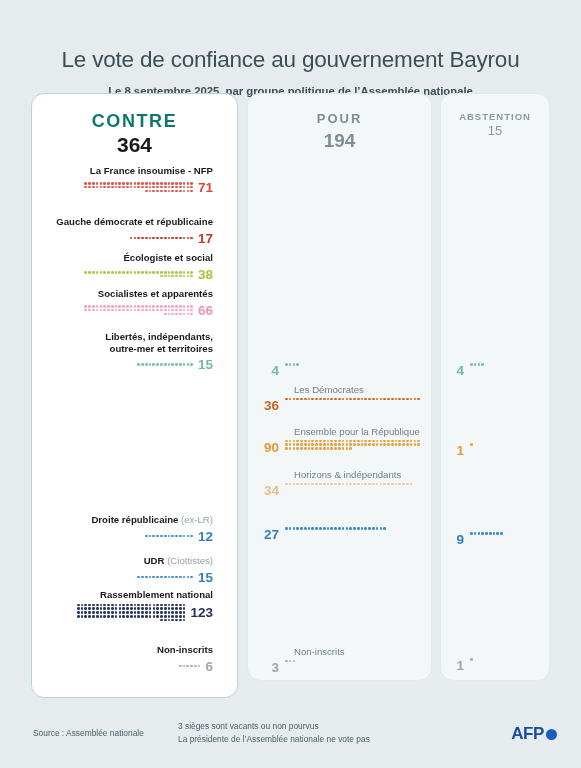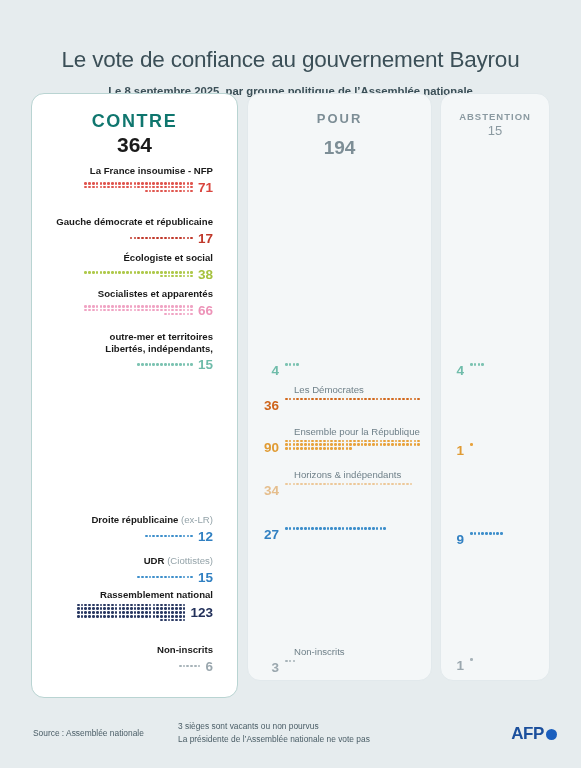--- a/index.html
+++ b/index.html
@@ -55,21 +55,21 @@
   
   .col-head { text-align:center; padding-top:17px; }
   .col-head .lbl {
     font-weight:700;
     letter-spacing:1.6px;
   }
   .col-head .num { font-weight:700; }
   #panel-contre .lbl { font-size:18px; color:#0f766e; }
   #panel-contre .num { font-size:21px; color:#1a1a1a; margin-top:1px; }
   #panel-pour .lbl { font-size:13px; color:#7d8e96; letter-spacing:2px; }
-  #panel-pour .num { font-size:19px; color:#7d8e96; margin-top:11px; }
+  #panel-pour .num { font-size:19px; color:#7d8e96; margin-top:4px; }
   #panel-abst .lbl { font-size:9.5px; color:#8b9aa1; letter-spacing:1px; }
   #panel-abst .num { font-size:13px; color:#8b9aa1; margin-top:1px; font-weight:400;}
 
   
   .grp { position:absolute; }
 
   .glabel {
     font-size:9.6px;
     font-weight:700;
     line-height:11.6px;
@@ -366,22 +366,22 @@
               <i></i>
               <i></i>
               <i></i>
               <i></i>
               <i></i>
             </div>
             <div class="gval" style="color: rgb(237, 147, 184);">66</div>
           </div>
         </div>
         <div class="grp c-row" style="top: 237px; left: 0px;">
+          <div class="glabel">Libertés, indépendants,</div>
           <div class="glabel">outre-mer et territoires</div>
-          <div class="glabel">Libertés, indépendants,</div>
           <div class="line">
             <div class="dots" style="color: rgb(124, 195, 178); width: 112px;">
               <i></i>
               <i></i>
               <i></i>
               <i></i>
               <i></i>
               <i></i>
               <i></i>
               <i></i>

